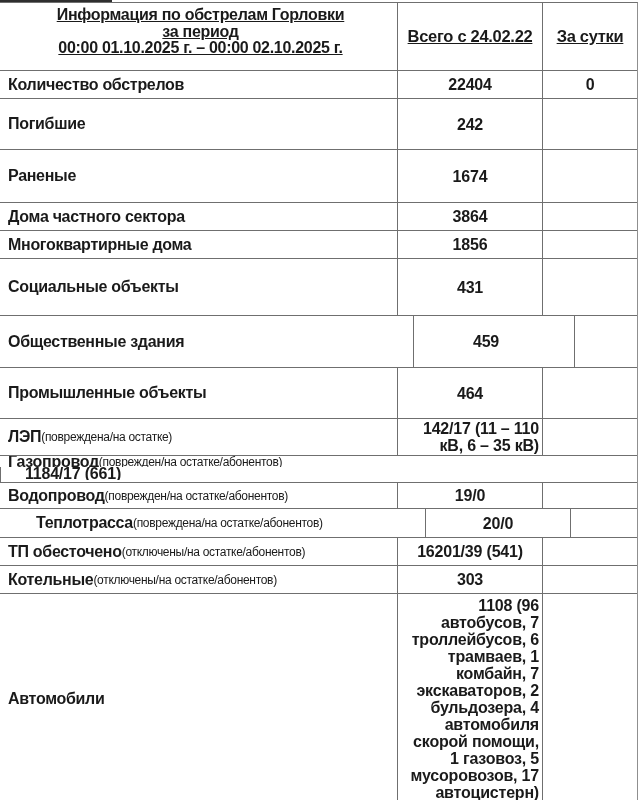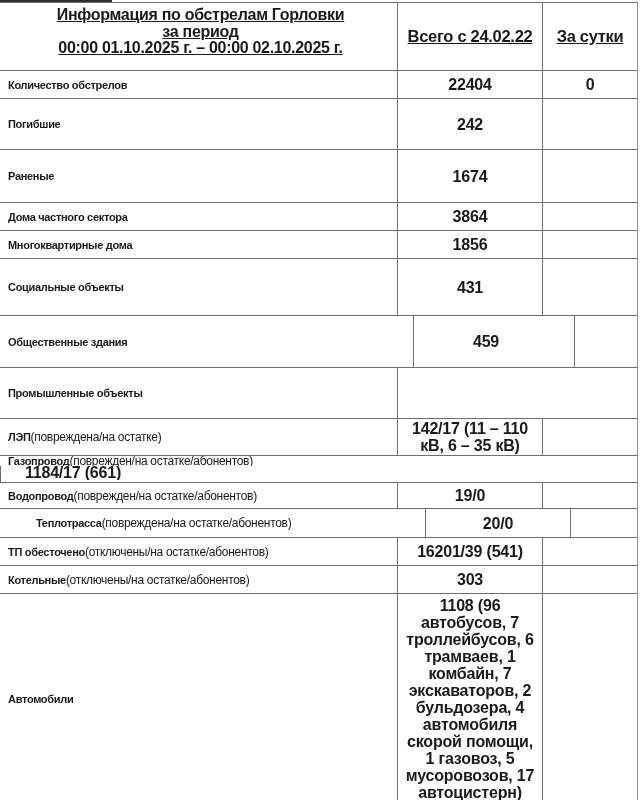--- a/index.html
+++ b/index.html
@@ -47,35 +47,35 @@
     display: flex;
     align-items: center;
     padding: 0 4px 0 8px;
   }
   .c2 {
     width: 145px;
     border-left: 1.5px solid #6f6f6f;
     display: flex;
     align-items: center;
     justify-content: center;
-    text-align: center;
+    text-align: right;
     padding: 1px 3px;
   }
   .c3 {
     flex: 1;
     border-left: 1.5px solid #6f6f6f;
     display: flex;
     align-items: center;
     justify-content: center;
     text-align: center;
     padding: 1px 2px;
   }
   .lbl {
     font-weight: bold;
-    font-size: 11px;
+    font-size: 16px;
     letter-spacing: -0.3px;
     white-space: nowrap;
     text-align: center;
   }
   .note {
     font-size: 12px;
     font-weight: normal;
     letter-spacing: -0.3px;
     white-space: nowrap;
   }
@@ -197,20 +197,21 @@
       </div>
     <div class="c c2 val">459</div>
     <div class="c c3 val"></div>
   </div>
 
   <div class="row h51">
     <div class="c c1">
         <span class="lbl">Промышленные объекты</span>
         <span class="note"></span>
       </div>
+    <div class="c c2 val">464</div>
     <div class="c c3 val"></div>
   </div>
 
   <div class="row h37">
     <div class="c c1">
         <span class="lbl">ЛЭП</span>
         <span class="note">(повреждена/на остатке)</span>
       </div>
     <div class="c c2 val">142/17 (11 – 110 кВ, 6 – 35 кВ)</div>
     <div class="c c3 val"></div>

